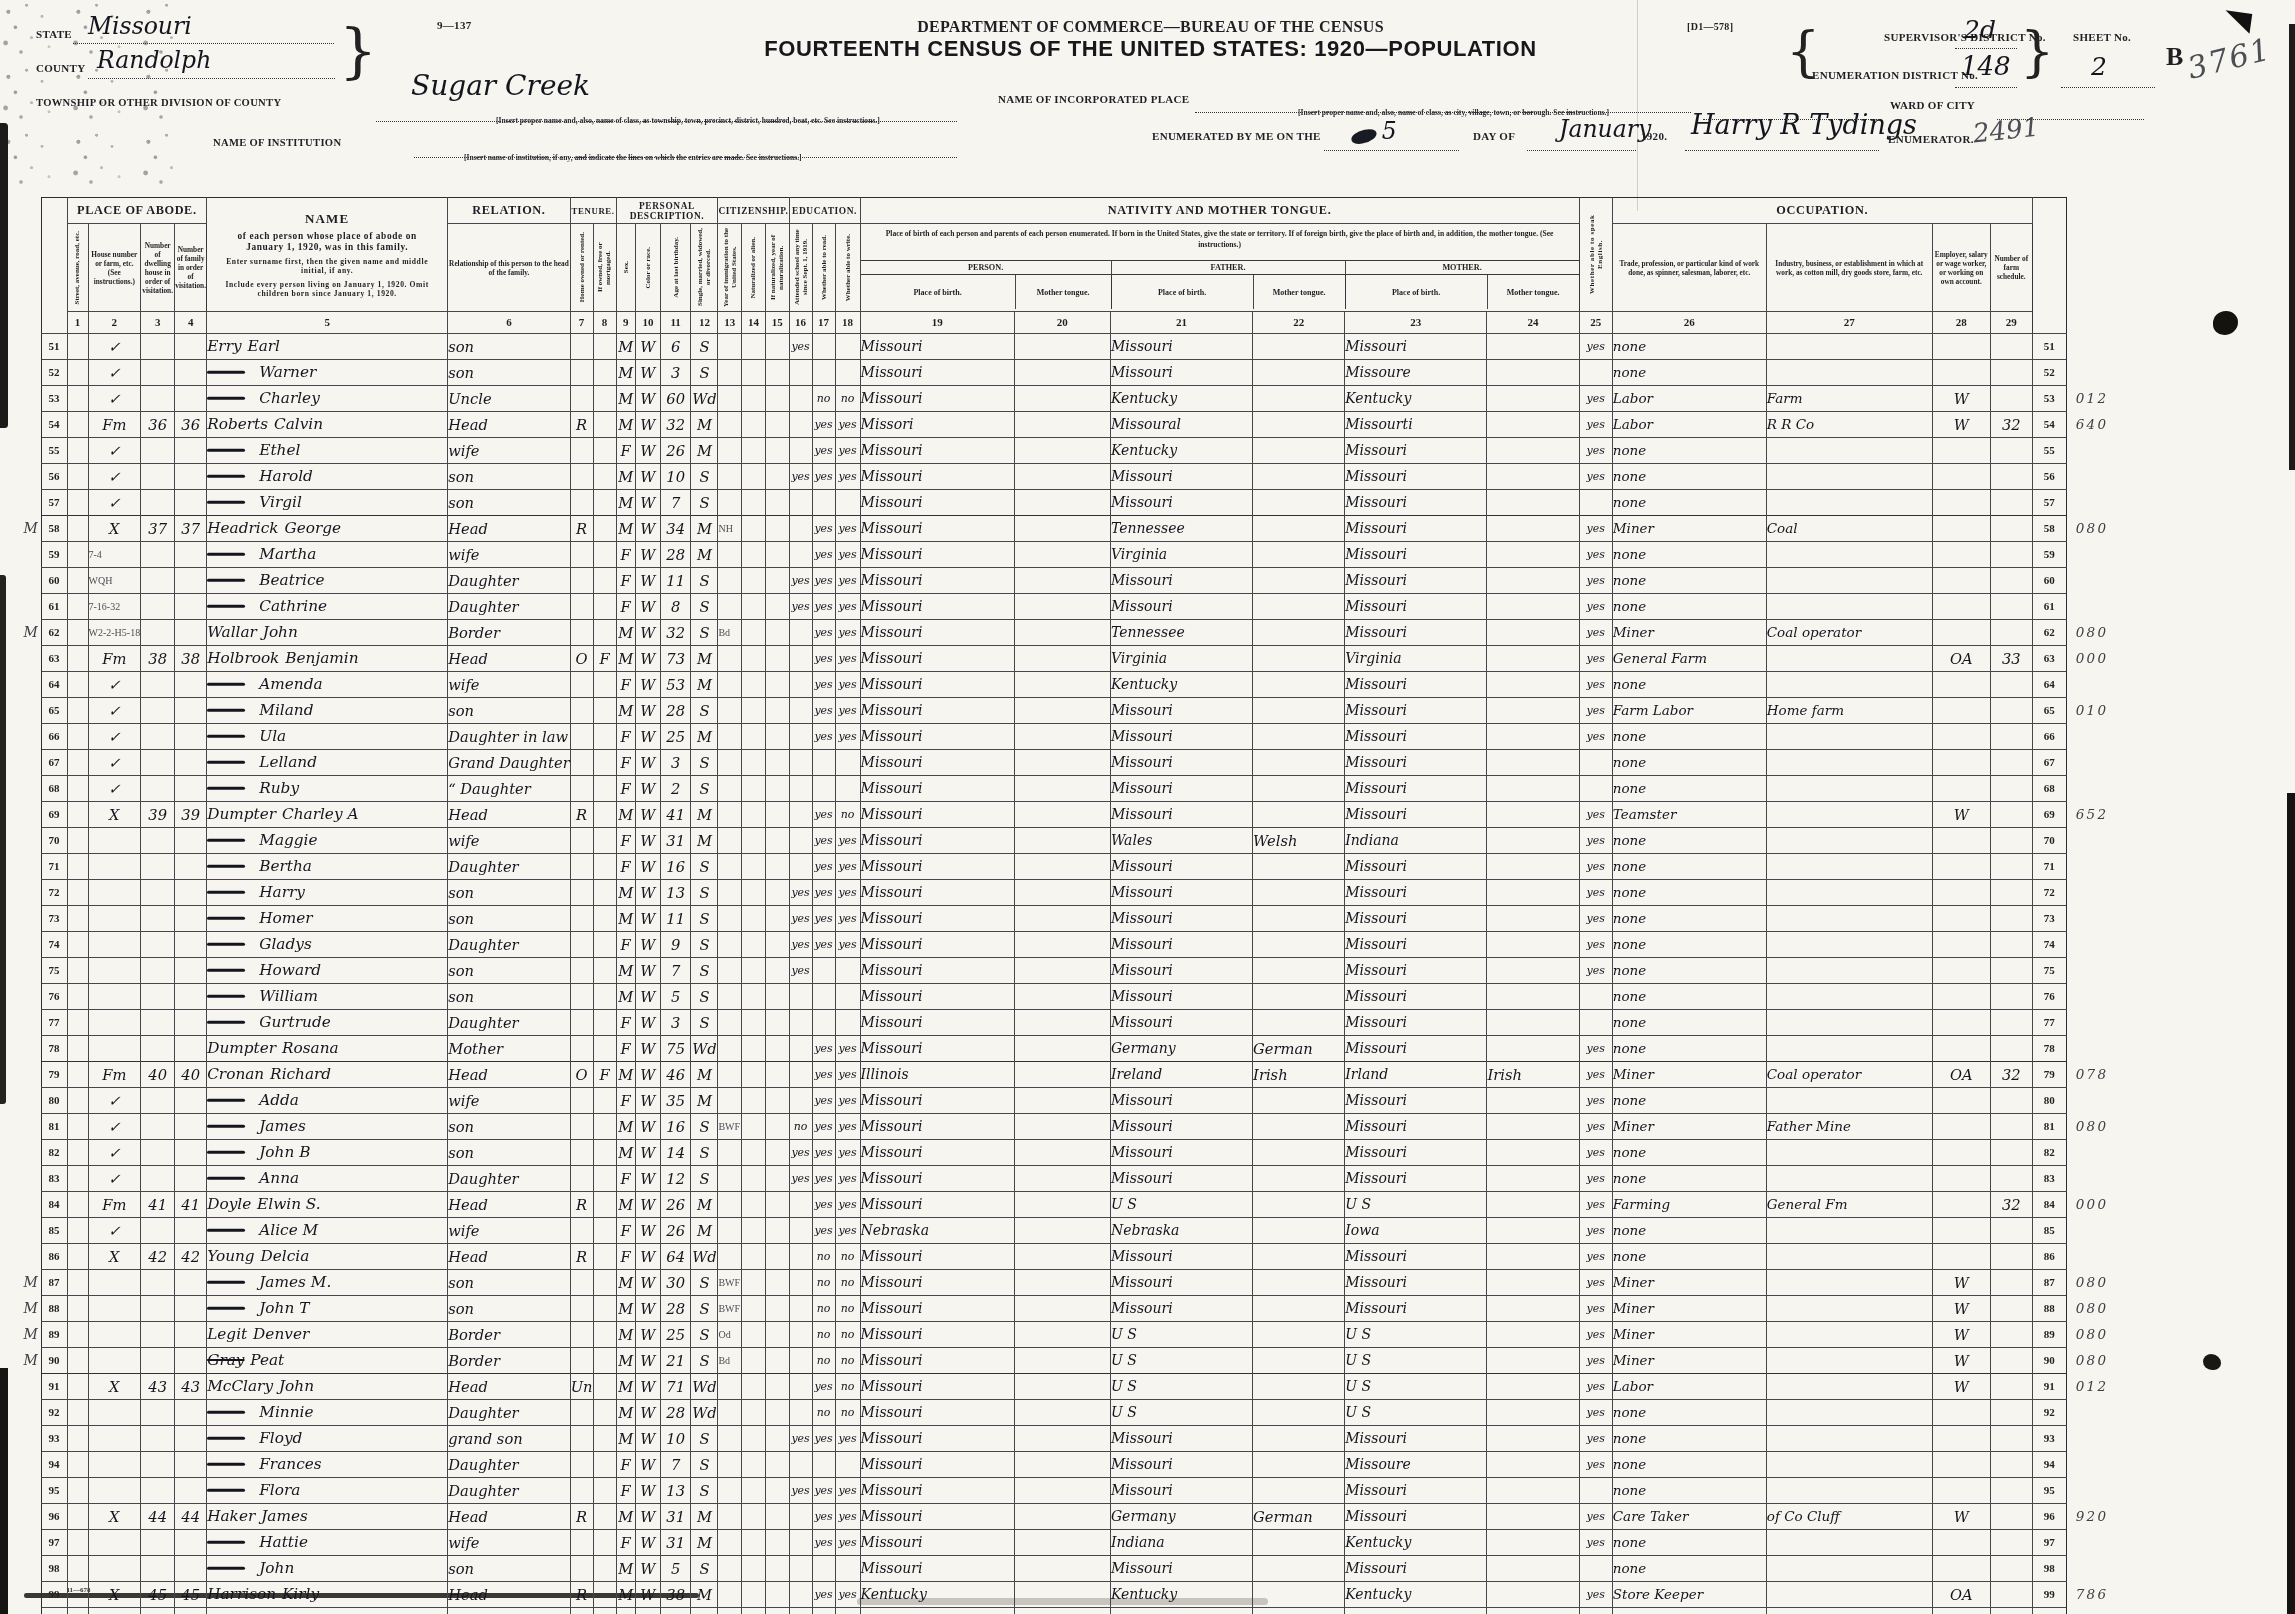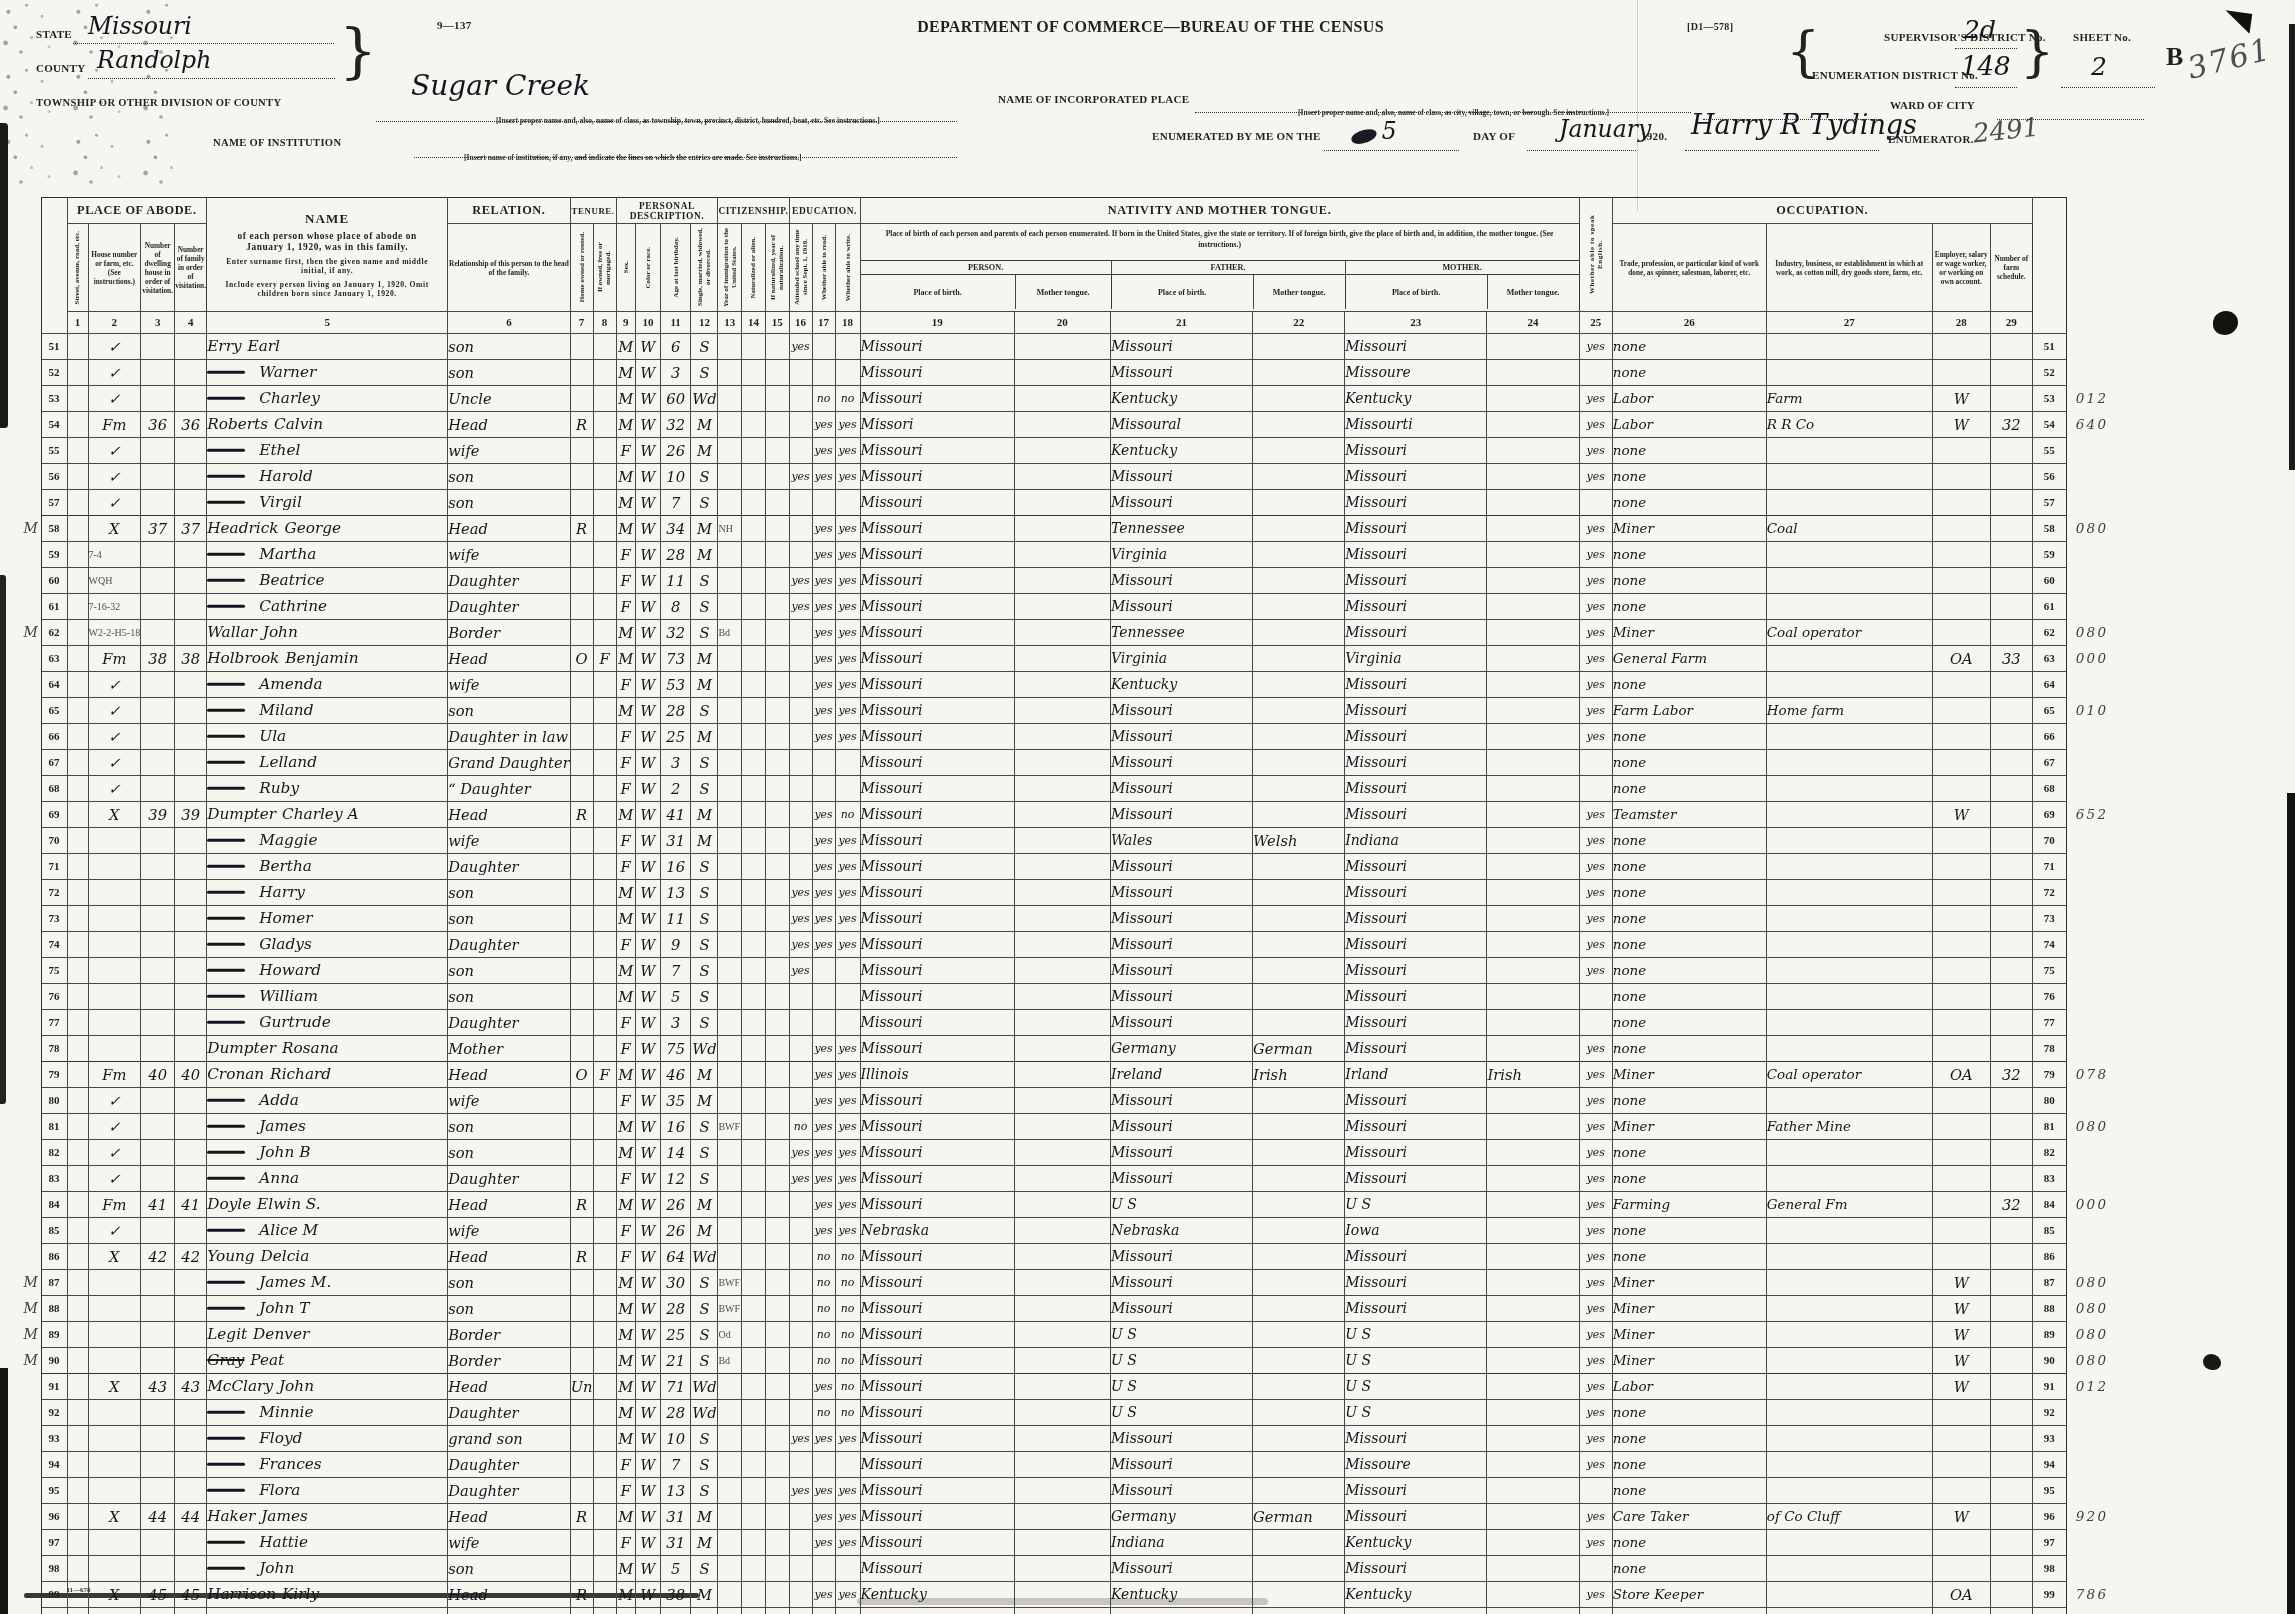--- a/index.html
+++ b/index.html
@@ -132,20 +132,21 @@
   <div class="abs lbl" style="left:36px;top:97px;font-size:10.6px;">TOWNSHIP OR OTHER DIVISION OF COUNTY</div>
   <div class="abs hw" style="left:411px;top:69px;font-size:28px;">Sugar Creek</div>
   <div class="abs dotfill" style="left:376px;top:112px;width:581px;"></div>
   <div class="abs hint" style="left:496px;top:116px;">[Insert proper name and, also, name of class, as township, town, precinct, district, hundred, beat, etc.   See instructions.]</div>
 
   <div class="abs lbl" style="left:213px;top:137px;font-size:10.6px;">NAME OF INSTITUTION</div>
   <div class="abs dotfill" style="left:414px;top:148px;width:543px;"></div>
   <div class="abs hint" style="left:464px;top:153px;">[Insert name of institution, if any, and indicate the lines on which the entries are made.   See instructions.]</div>
 
   <div class="abs lbl" style="left:813px;top:17.6px;font-size:16px;width:675px;text-align:center;white-space:normal;">DEPARTMENT OF COMMERCE—BUREAU OF THE CENSUS</div>
+  <div class="abs" style="left:622px;top:36px;width:1057px;text-align:center;font-family:'Liberation Sans',sans-serif;font-weight:bold;font-size:22px;color:#17171c;letter-spacing:0.6px;">FOURTEENTH CENSUS OF THE UNITED STATES: 1920—POPULATION</div>
 
   <div class="abs lbl" style="left:998px;top:93px;font-size:11px;">NAME OF INCORPORATED PLACE</div>
   <div class="abs dotfill" style="left:1195px;top:103px;width:496px;"></div>
   <div class="abs hint" style="left:1298px;top:108px;">[Insert proper name and, also, name of class, as city, village, town, or borough.   See instructions.]</div>
 
   <div class="abs lbl" style="left:1152px;top:130px;font-size:11px;">ENUMERATED BY ME ON THE</div>
   <div class="abs" style="left:1351px;top:117px;">
     <span class="smear"></span><span class="hw" style="font-size:23.5px;">5</span>
   </div>
   <div class="abs dotfill" style="left:1324px;top:141px;width:135px;"></div>

